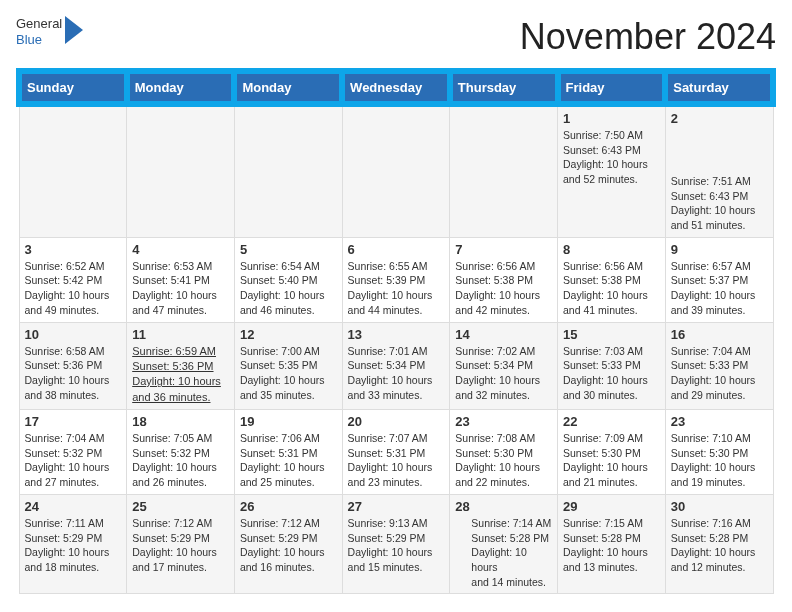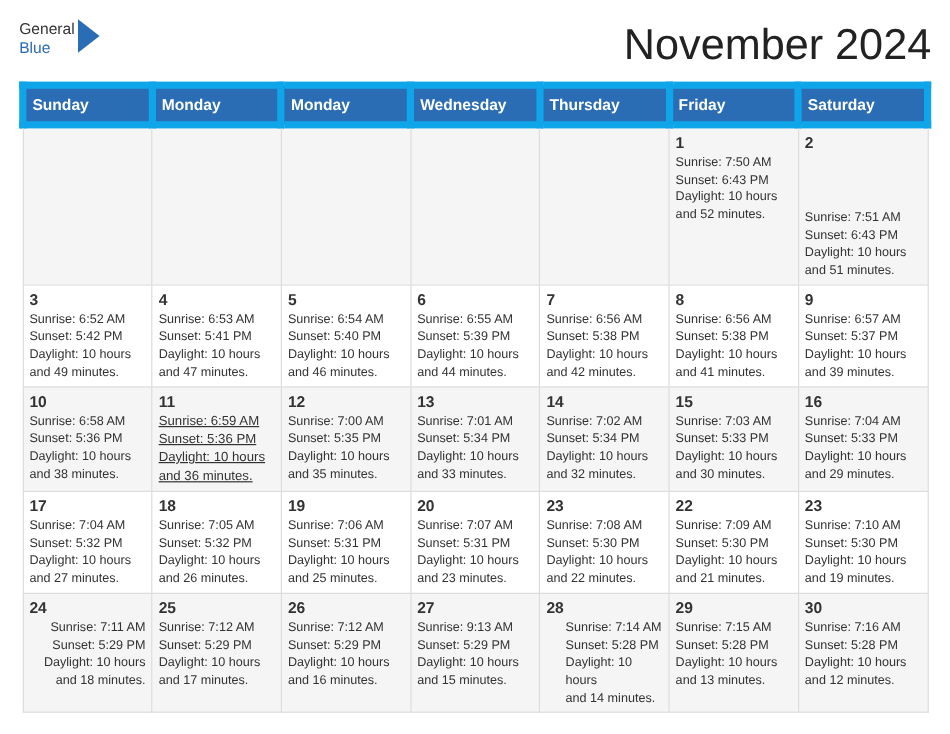--- a/index.html
+++ b/index.html
@@ -287,21 +287,21 @@
           <span class="day-number">23</span>
           <div style="white-space: pre-line; font-size: 10.5px; line-height: 1.4;">Sunrise: 7:10 AM
 Sunset: 5:30 PM
 Daylight: 10 hours
 and 19 minutes.</div>
         </td>
       </tr>
       <tr>
         <td>
           <span class="day-number">24</span>
-          <div style="white-space: pre-line; font-size: 10.5px; line-height: 1.4; text-align: right;">Sunrise: 7:11 AM
+          <div style="white-space: pre-line; font-size: 10.5px; line-height: 1.4;">Sunrise: 7:11 AM
 Sunset: 5:29 PM
 Daylight: 10 hours
 and 18 minutes.</div>
         </td>
         <td>
           <span class="day-number">25</span>
           <div style="white-space: pre-line; font-size: 10.5px; line-height: 1.4;">Sunrise: 7:12 AM
 Sunset: 5:29 PM
 Daylight: 10 hours
 and 17 minutes.</div>

